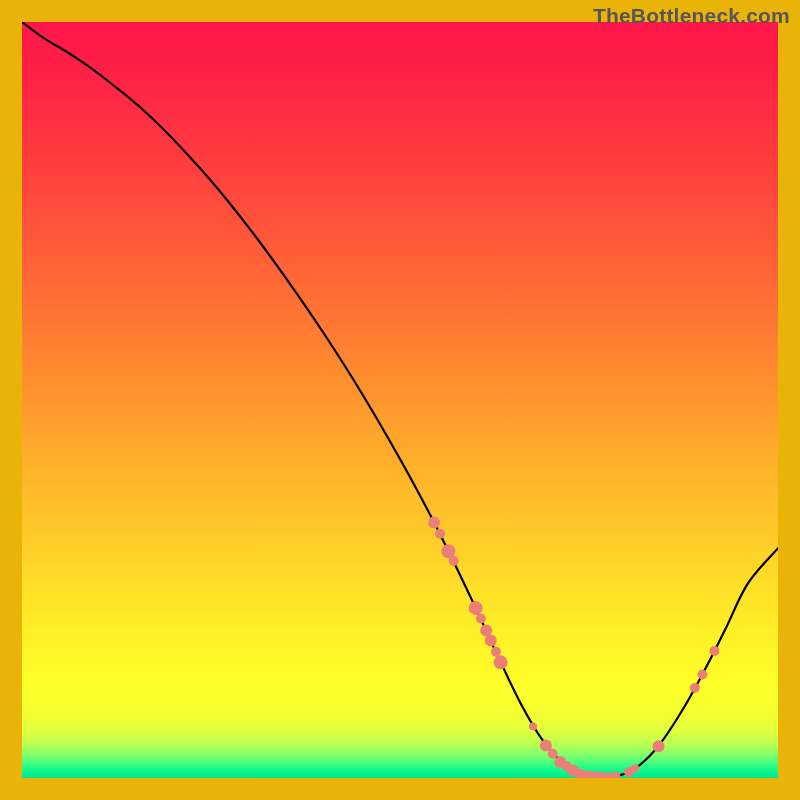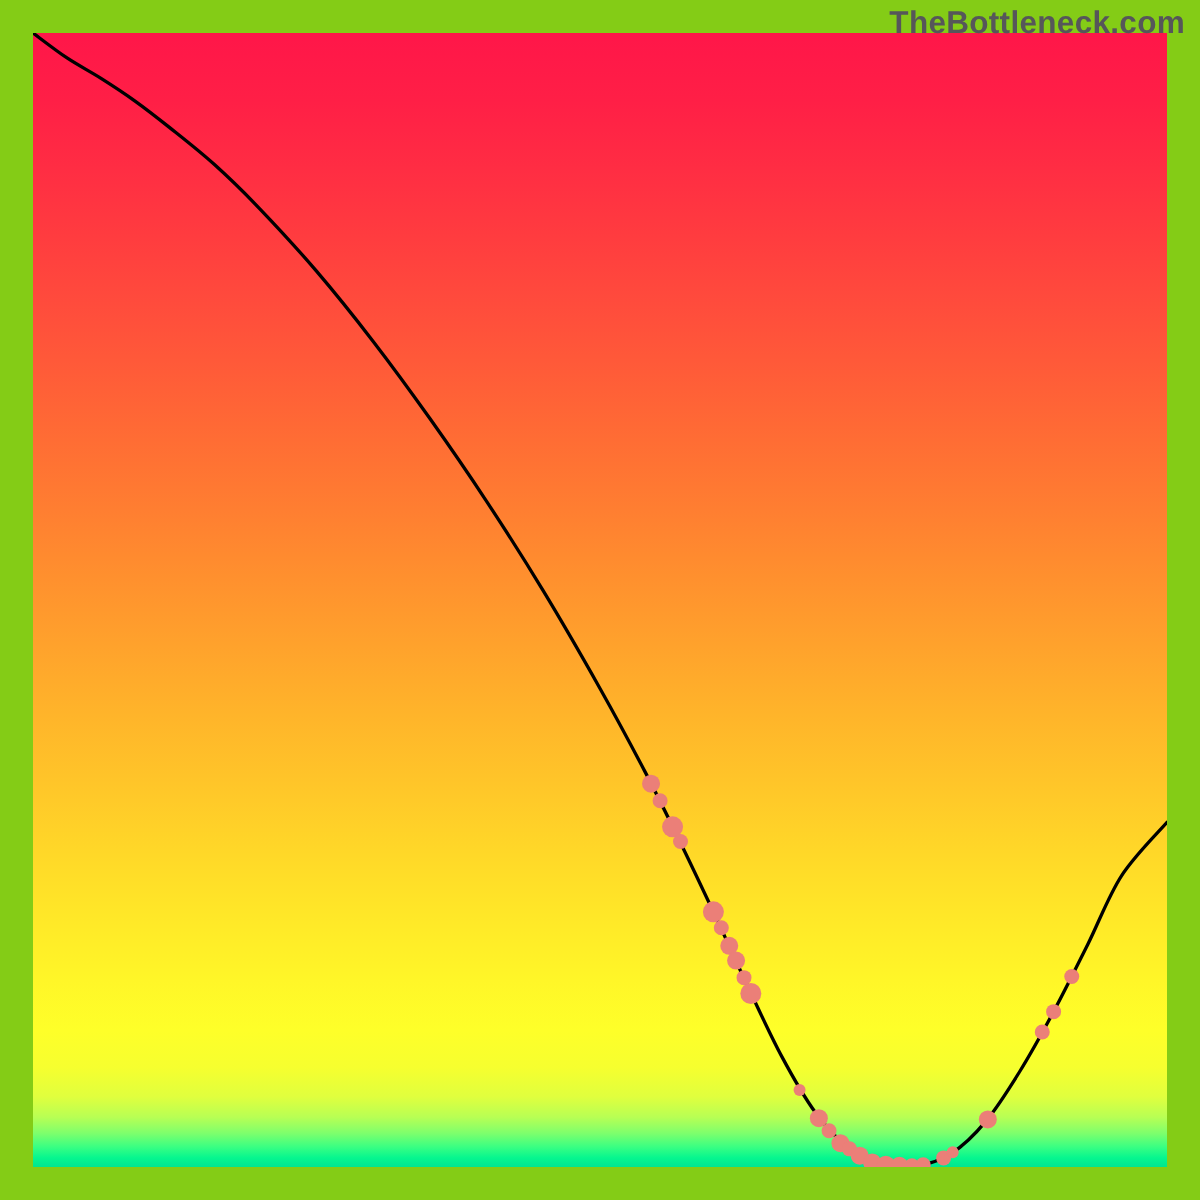--- a/index.html
+++ b/index.html
@@ -7,21 +7,21 @@
     padding: 0;
     width: 800px;
     height: 800px;
     background: #000000;
     overflow: hidden;
   }
   .container {
     position: relative;
     width: 800px;
     height: 800px;
-    background: #84cc16;
+    background: #eab308;
   }
   .watermark {
     position: absolute;
     top: 4px;
     right: 10px;
     font-family: Arial, Helvetica, sans-serif;
     font-size: 21px;
     font-weight: bold;
     color: #56565a;
     letter-spacing: 0.2px;

